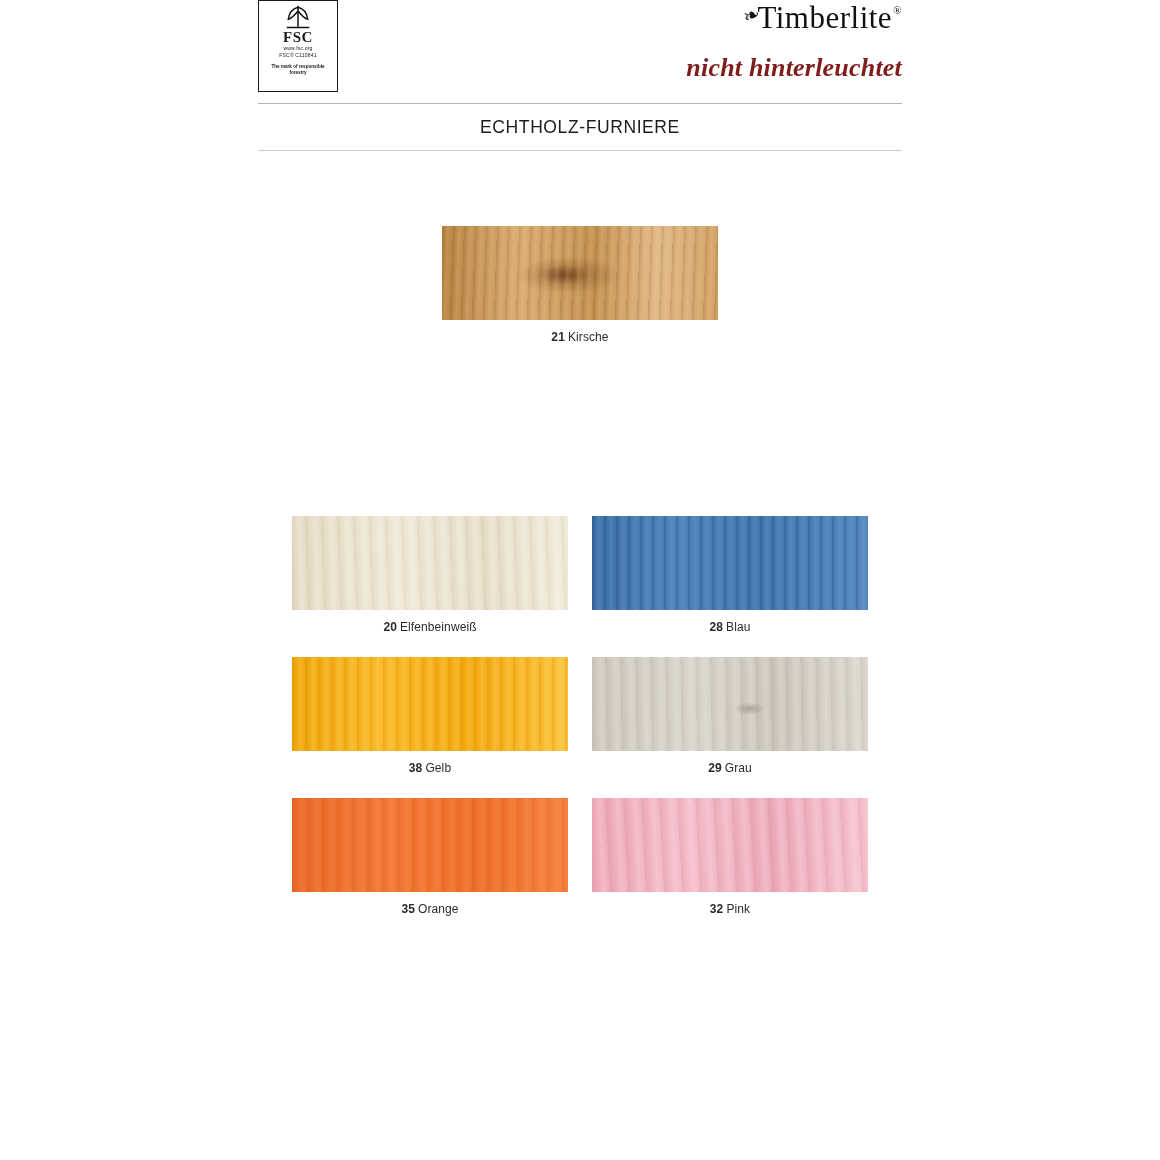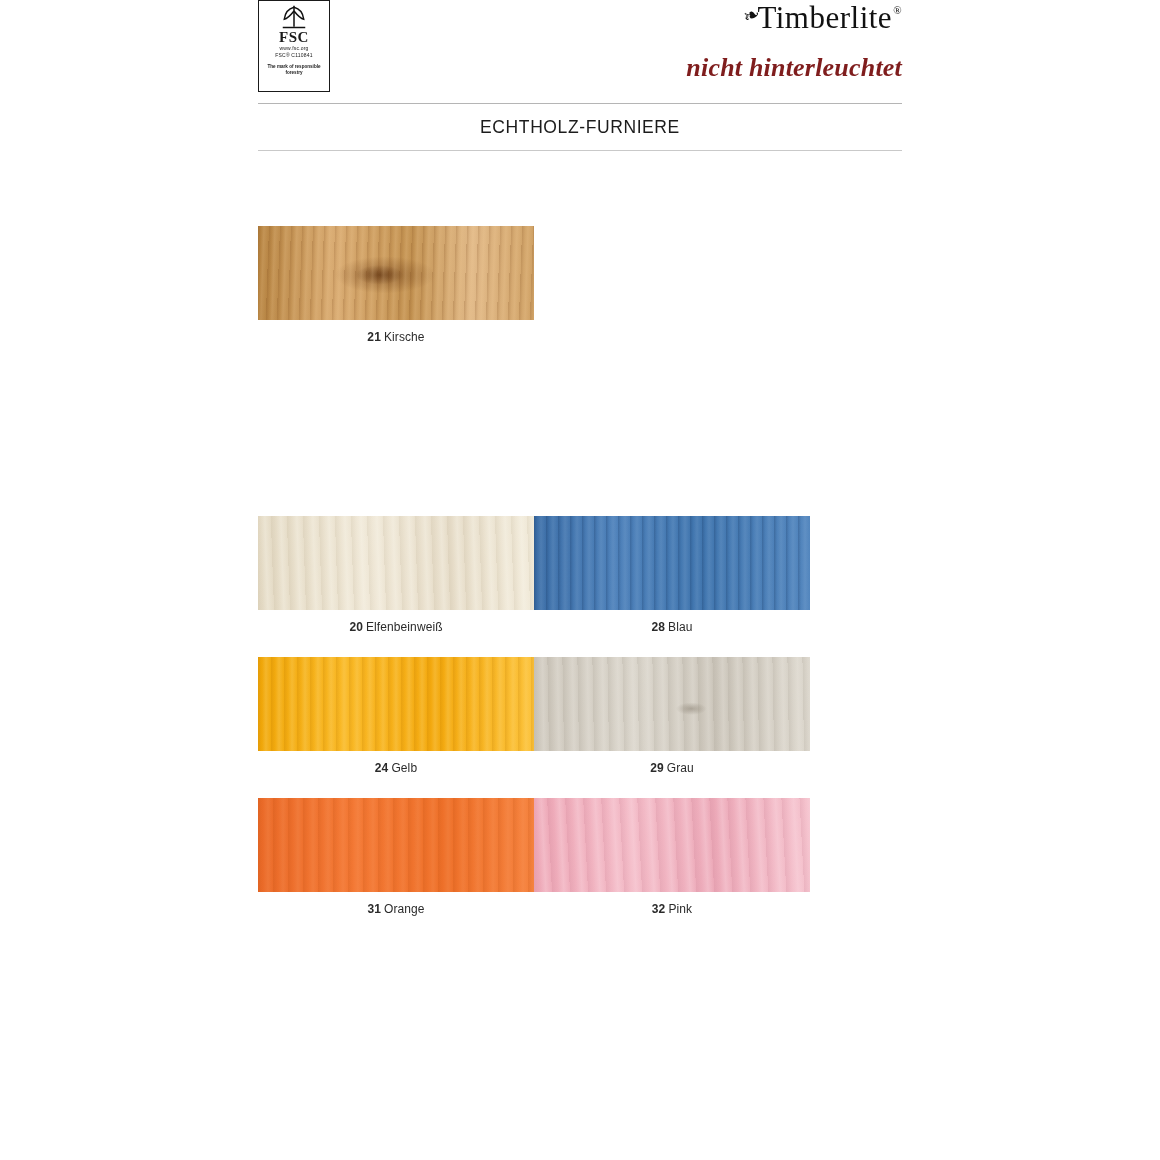--- a/index.html
+++ b/index.html
@@ -26,21 +26,21 @@
   
   .header {
     position: relative;
     height: 110px;
   }
 
   .fsc-logo {
     position: absolute;
     left: 258px;
     top: 0px;
-    width: 72px;
+    width: 80px;
     height: 92px;
     border: 1px solid #1a1a1a;
     box-sizing: border-box;
     display: flex;
     flex-direction: column;
     align-items: center;
     justify-content: flex-start;
     padding-top: 2px;
   }
   .fsc-tree {
@@ -137,21 +137,22 @@
   }
 
   
   .grid {
     position: absolute;
     left: 258px;
     width: 644px;
   }
   .swatch-row {
     display: flex;
-    justify-content: flex-start;
+    justify-content: center;
+    gap: 24px;
   }
   .swatch {
     width: 276px;
   }
   .swatch .chip {
     width: 276px;
     height: 94px;
     display: block;
     position: relative;
     overflow: hidden;
@@ -254,21 +255,21 @@
     </div>
 
     <div class="swatch-row" style="margin-top:23px;">
       <div class="swatch">
         <span class="chip" style="background:#f5ab11;">
           <span class="grain" style="background:
               repeating-linear-gradient(90deg, rgba(180,115,0,0.20) 0px, rgba(180,115,0,0) 4px, rgba(255,225,140,0.25) 8px, rgba(180,115,0,0) 13px),
               linear-gradient(90deg, #f0a608 0%, #f9b825 32%, #f3a80d 64%, #fcc23a 100%);"></span>
         </span>
         <div class="caption">
-          <span class="num">24</span><span>Gelb</span>
+          <span class="num">38</span><span>Gelb</span>
         </div>
       </div>
       <div class="swatch">
         <span class="chip" style="background:#cfc9bf;">
           <span class="grain" style="background:
               radial-gradient(ellipse 22px 9px at 57% 55%, rgba(120,110,95,0.45), rgba(120,110,95,0) 70%),
               repeating-linear-gradient(89deg, rgba(140,132,118,0.14) 0px, rgba(140,132,118,0) 5px, rgba(245,242,236,0.25) 10px, rgba(140,132,118,0) 15px),
               linear-gradient(90deg, #cdc7bc 0%, #d9d4ca 38%, #cbc5ba 66%, #dcd7cd 100%);"></span>
         </span>
         <div class="caption">
@@ -278,21 +279,21 @@
     </div>
 
     <div class="swatch-row" style="margin-top:23px;">
       <div class="swatch">
         <span class="chip" style="background:#ef6f2c;">
           <span class="grain" style="background:
               repeating-linear-gradient(90deg, rgba(175,70,10,0.16) 0px, rgba(175,70,10,0) 5px, rgba(255,175,125,0.16) 10px, rgba(175,70,10,0) 15px),
               linear-gradient(90deg, #ea6a28 0%, #f37834 35%, #ee7029 68%, #f5823e 100%);"></span>
         </span>
         <div class="caption">
-          <span class="num">31</span><span>Orange</span>
+          <span class="num">35</span><span>Orange</span>
         </div>
       </div>
       <div class="swatch">
         <span class="chip" style="background:#eeaab9;">
           <span class="grain" style="background:
               repeating-linear-gradient(87deg, rgba(195,120,140,0.18) 0px, rgba(195,120,140,0) 6px, rgba(255,228,235,0.3) 12px, rgba(195,120,140,0) 18px),
               linear-gradient(90deg, #eda7b6 0%, #f3bbc7 35%, #eca9b8 65%, #f5c3ce 100%);"></span>
         </span>
         <div class="caption">
           <span class="num">32</span><span>Pink</span>

